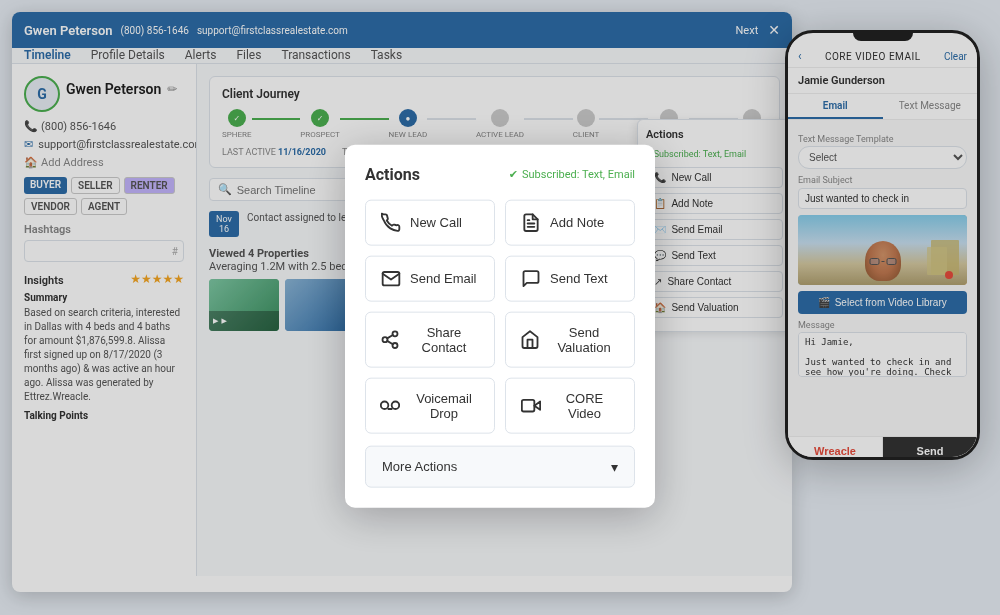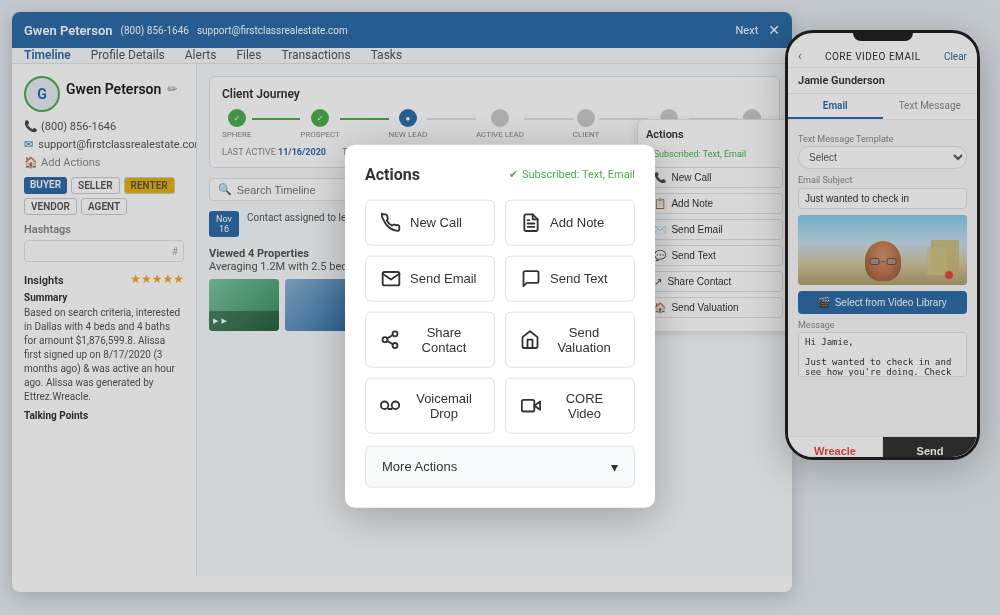--- a/index.html
+++ b/index.html
@@ -132,21 +132,21 @@
 
     .tag {
       font-size: 10px;
       padding: 2px 6px;
       border-radius: 3px;
       font-weight: 600;
     }
 
     .tag-buyer { background: #2d6da8; color: #fff; }
     .tag-seller { background: #fff; color: #555; border: 1px solid #ccc; }
-    .tag-renter { background: #eab308; color: #555; border: 1px solid #ccc; }
+    .tag-renter { background: #c4b5fd; color: #555; border: 1px solid #ccc; }
     .tag-vendor { background: #fff; color: #555; border: 1px solid #ccc; }
     .tag-agent { background: #fff; color: #555; border: 1px solid #ccc; }
 
     .sidebar-section-label {
       font-size: 11px;
       color: #888;
       margin: 8px 0 4px;
       font-weight: 600;
     }
 
@@ -725,21 +725,21 @@
       <div class="contact-info-item">
         <span class="contact-info-icon">📞</span>
         <span>(800) 856-1646</span>
       </div>
       <div class="contact-info-item">
         <span class="contact-info-icon">✉</span>
         <span>support@firstclassrealestate.com</span>
       </div>
       <div class="contact-info-item" style="cursor:pointer;color:#888;">
         <span class="contact-info-icon">🏠</span>
-        <span>Add Actions</span>
+        <span>Add Address</span>
       </div>
 
       <div class="tags-row">
         <span class="tag tag-buyer">BUYER</span>
         <span class="tag tag-seller">SELLER</span>
         <span class="tag tag-renter">RENTER</span>
         <span class="tag tag-vendor">VENDOR</span>
         <span class="tag tag-agent">AGENT</span>
       </div>
 

